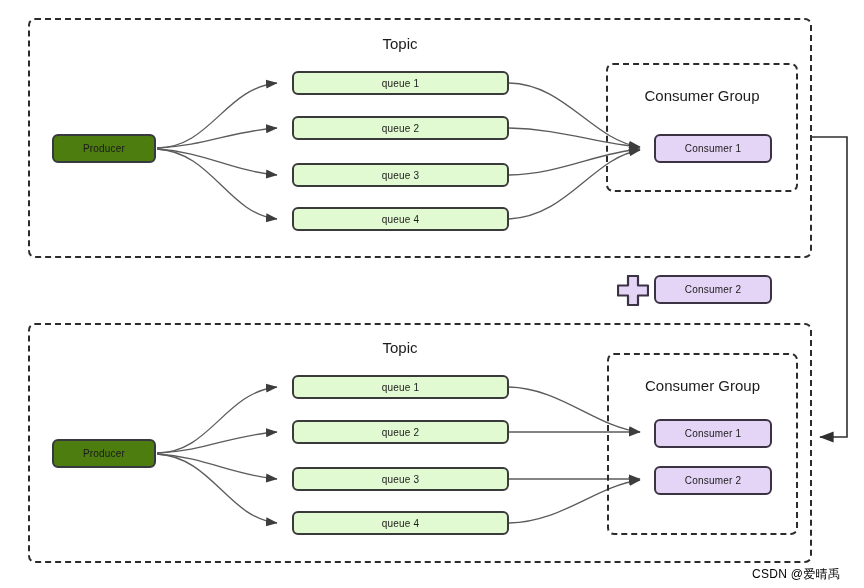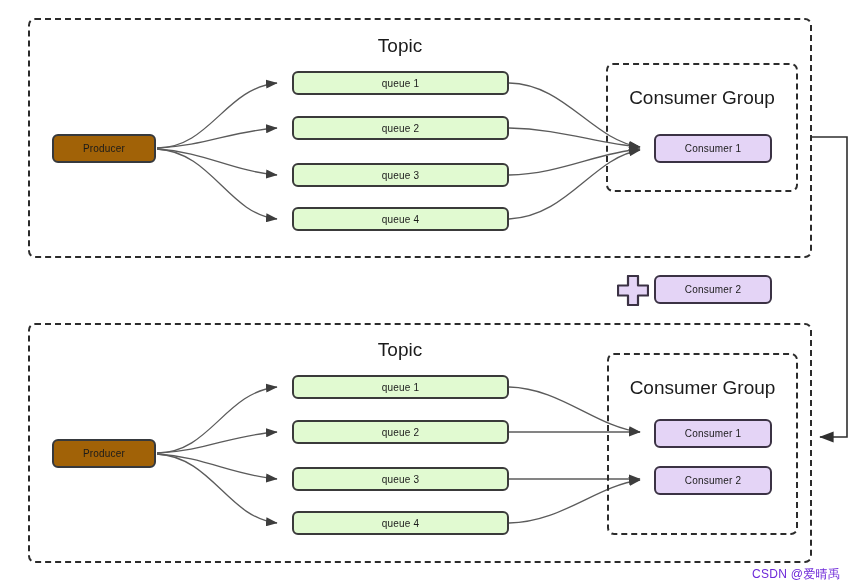--- a/index.html
+++ b/index.html
@@ -32,54 +32,54 @@
     border-radius: 6px;
     display: flex;
     align-items: center;
     justify-content: center;
     font-size: 10px;
     color: #1b1b1b;
     letter-spacing: 0.2px;
     white-space: nowrap;
   }
   .node.producer {
-    background: #a16207;
+    background: #4d7c0f;
     border-color: #36393d;
   }
   .node.queue {
     background: #e1fad1;
     border-color: #3a3a3a;
   }
   .node.consumer {
     background: #e4d4f6;
     border-color: #3b3244;
   }
   .group-box {
     position: absolute;
     box-sizing: border-box;
     border: 2px dashed #2b2b2b;
     border-radius: 7px;
     background: transparent;
   }
   .group-label {
     position: absolute;
-    font-size: 19px;
+    font-size: 15px;
     color: #1b1b1b;
     white-space: nowrap;
     text-align: center;
   }
   .plus-icon {
     position: absolute;
     width: 32px;
     height: 31px;
   }
   .watermark {
     position: absolute;
     font-size: 12px;
-    color: #6d28d9;
+    color: #000000;
     white-space: nowrap;
     letter-spacing: 0.3px;
   }
 </style>
 </head>
 <body>
 
 <div id="canvas">
 
   <svg class="layer" viewBox="0 0 864 588">

